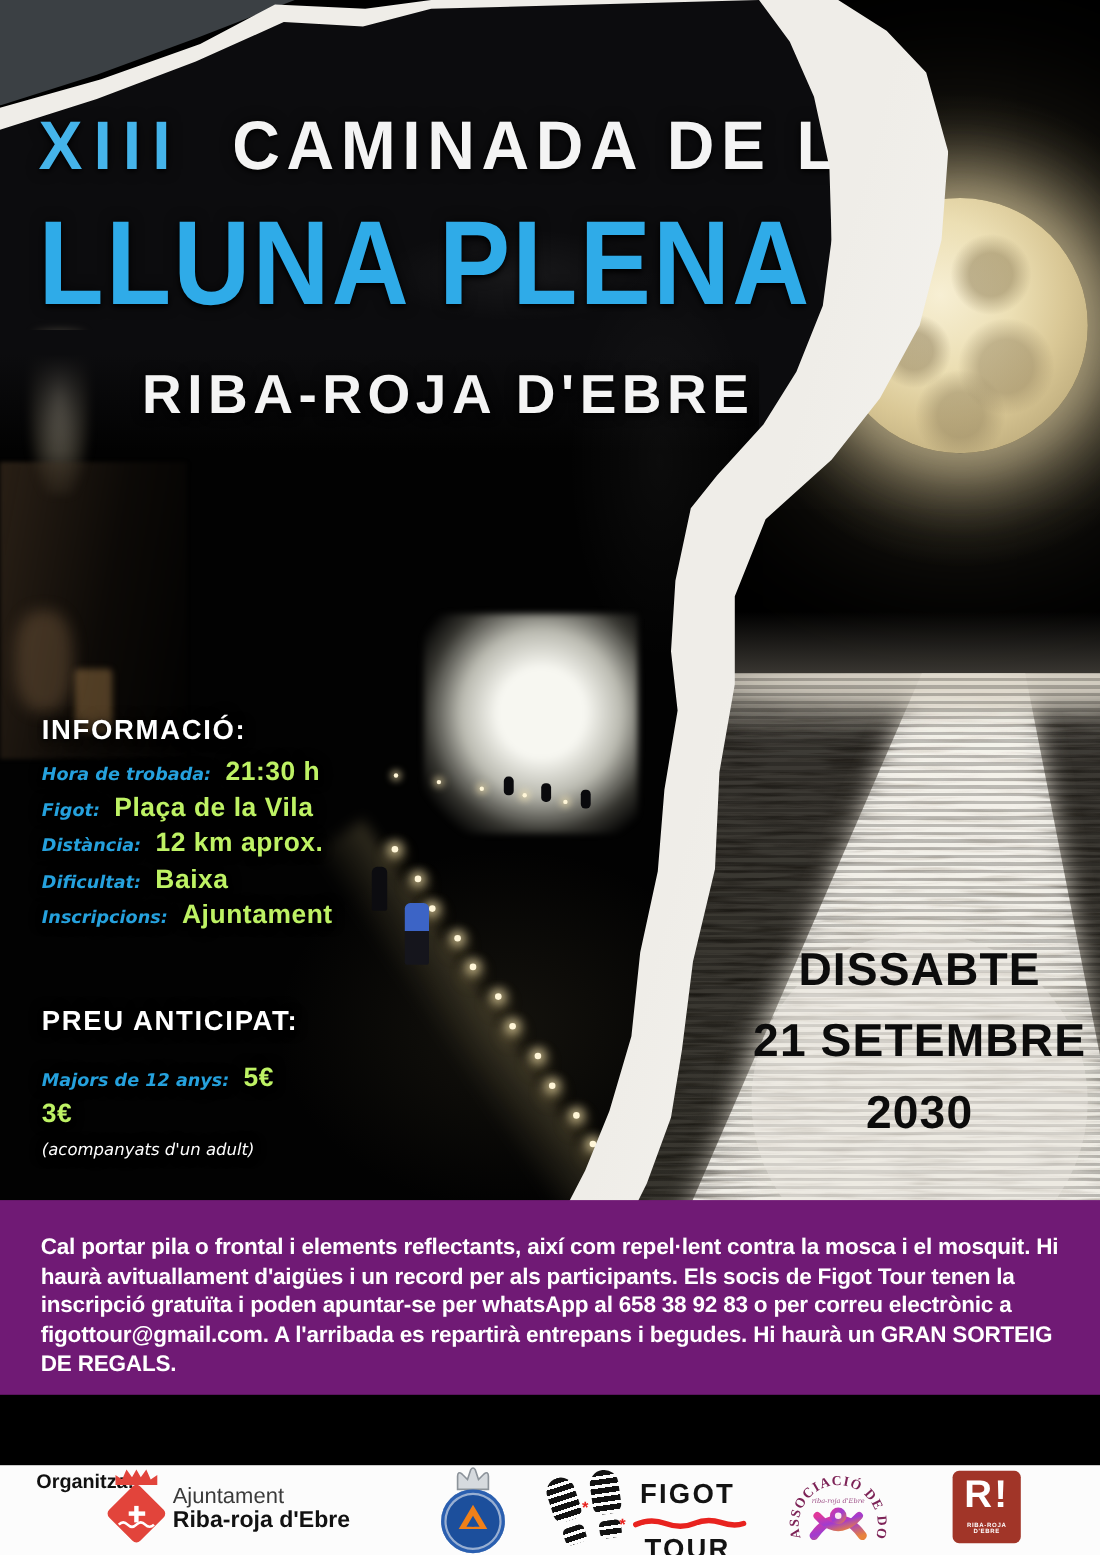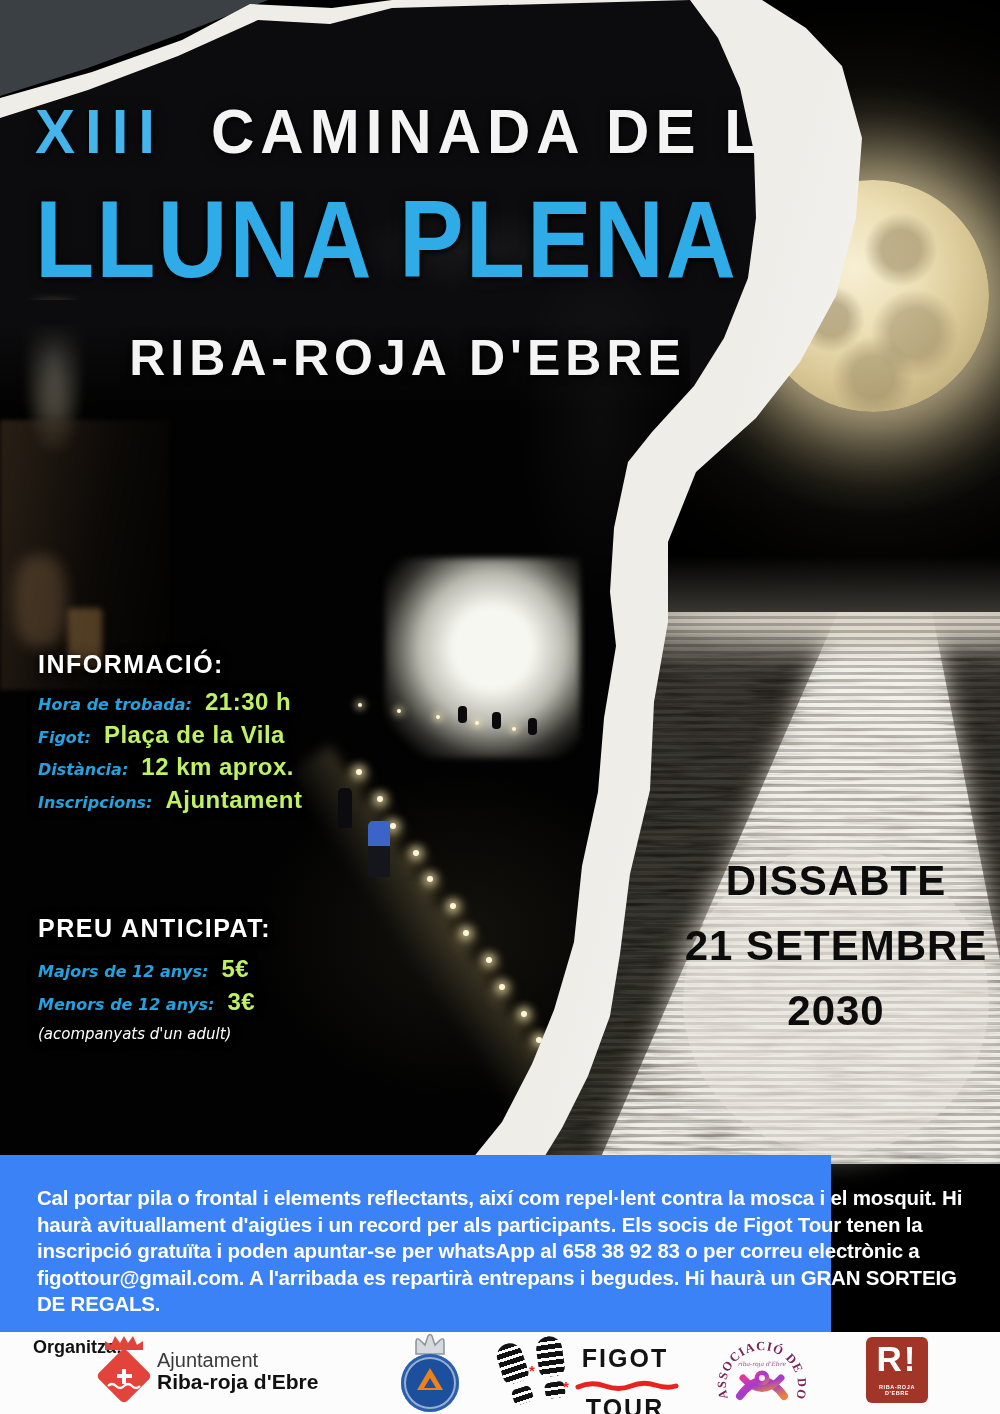--- a/index.html
+++ b/index.html
@@ -85,21 +85,21 @@
   .block{position:absolute;left:38px;}
   .shadowed{text-shadow:0 2px 5px rgba(0,0,0,.9),0 0 12px rgba(0,0,0,.6);}
   .h-white{color:#fff;font-weight:800;font-size:25px;letter-spacing:1.5px;}
   .iline{display:flex;align-items:baseline;height:32.5px;}
   .lbl{font-family:"DejaVu Sans",sans-serif;font-style:italic;font-weight:bold;font-size:16px;color:#25a1dd;margin-right:13px;}
   .val{color:#bef264;font-weight:800;font-size:24px;letter-spacing:.5px;}
   .note{color:#fff;font-family:"DejaVu Sans",sans-serif;font-style:italic;font-weight:normal;font-size:15px;margin-top:5px;}
   .sameday{color:#fff;font-weight:800;font-size:23.5px;line-height:30px;width:470px;letter-spacing:.2px;}
 
   
-  .band{position:absolute;left:0;top:1155px;width:831px;height:177px;background:#3b82f6;}
+  .band{position:absolute;left:0;top:1091px;width:1000px;height:177px;background:#701a75;}
   .notice{position:absolute;left:37px;top:30px;width:934px;color:#fff;font-weight:700;
     font-size:20.5px;line-height:26.5px;letter-spacing:-.2px;}
 
   
   .footer{position:absolute;left:0;top:1332px;width:1000px;height:82px;background:#fcfcfc;}
   .org-label{position:absolute;left:33px;top:5px;font-size:18px;font-weight:bold;color:#111;}
   .aj-logo{position:absolute;left:100px;top:2px;width:48px;height:76px;}
   .aj-crown{position:absolute;left:2px;top:0;}
   .aj-diamond{position:absolute;left:4px;top:22px;width:40px;height:40px;background:#e2443b;border-radius:5px;
     transform:rotate(45deg);}
@@ -242,33 +242,36 @@
         </div>
       <div class="iline">
           <span class="lbl">Figot:</span>
           <span class="val">Plaça de la Vila</span>
         </div>
       <div class="iline">
           <span class="lbl">Distància:</span>
           <span class="val">12 km aprox.</span>
         </div>
       <div class="iline">
+          <span class="lbl">Dificultat:</span>
+          <span class="val">Baixa</span>
+        </div>
+      <div class="iline">
           <span class="lbl">Inscripcions:</span>
           <span class="val">Ajuntament</span>
         </div>
     </div>
 
     <div class="block shadowed" style="top:914px">
-      <div class="h-white" style="margin-bottom:12px">PREU ANTICIPAT:</div>
+      <div class="h-white" style="margin-bottom:23px">PREU ANTICIPAT:</div>
       <div class="iline">
           <span class="lbl">Majors de 12 anys:</span>
           <span class="val">5€</span>
         </div>
       <div class="iline">
-          <span class="lbl">Menors de 12 anys:</span>
           <span class="val">3€</span>
         </div>
       <div class="note">(acompanyats d'un adult)</div>
     </div>
   </div>
 
   <div class="band">
     <div class="notice">Cal portar pila o frontal i elements reflectants, així com repel·lent contra la mosca i el mosquit. Hi haurà avituallament d'aigües i un record per als participants. Els socis de Figot Tour tenen la inscripció gratuïta i poden apuntar-se per whatsApp al 658 38 92 83 o per correu electrònic a figottour@gmail.com. A l'arribada es repartirà entrepans i begudes. Hi haurà un GRAN SORTEIG DE REGALS.</div>
   </div>
 

